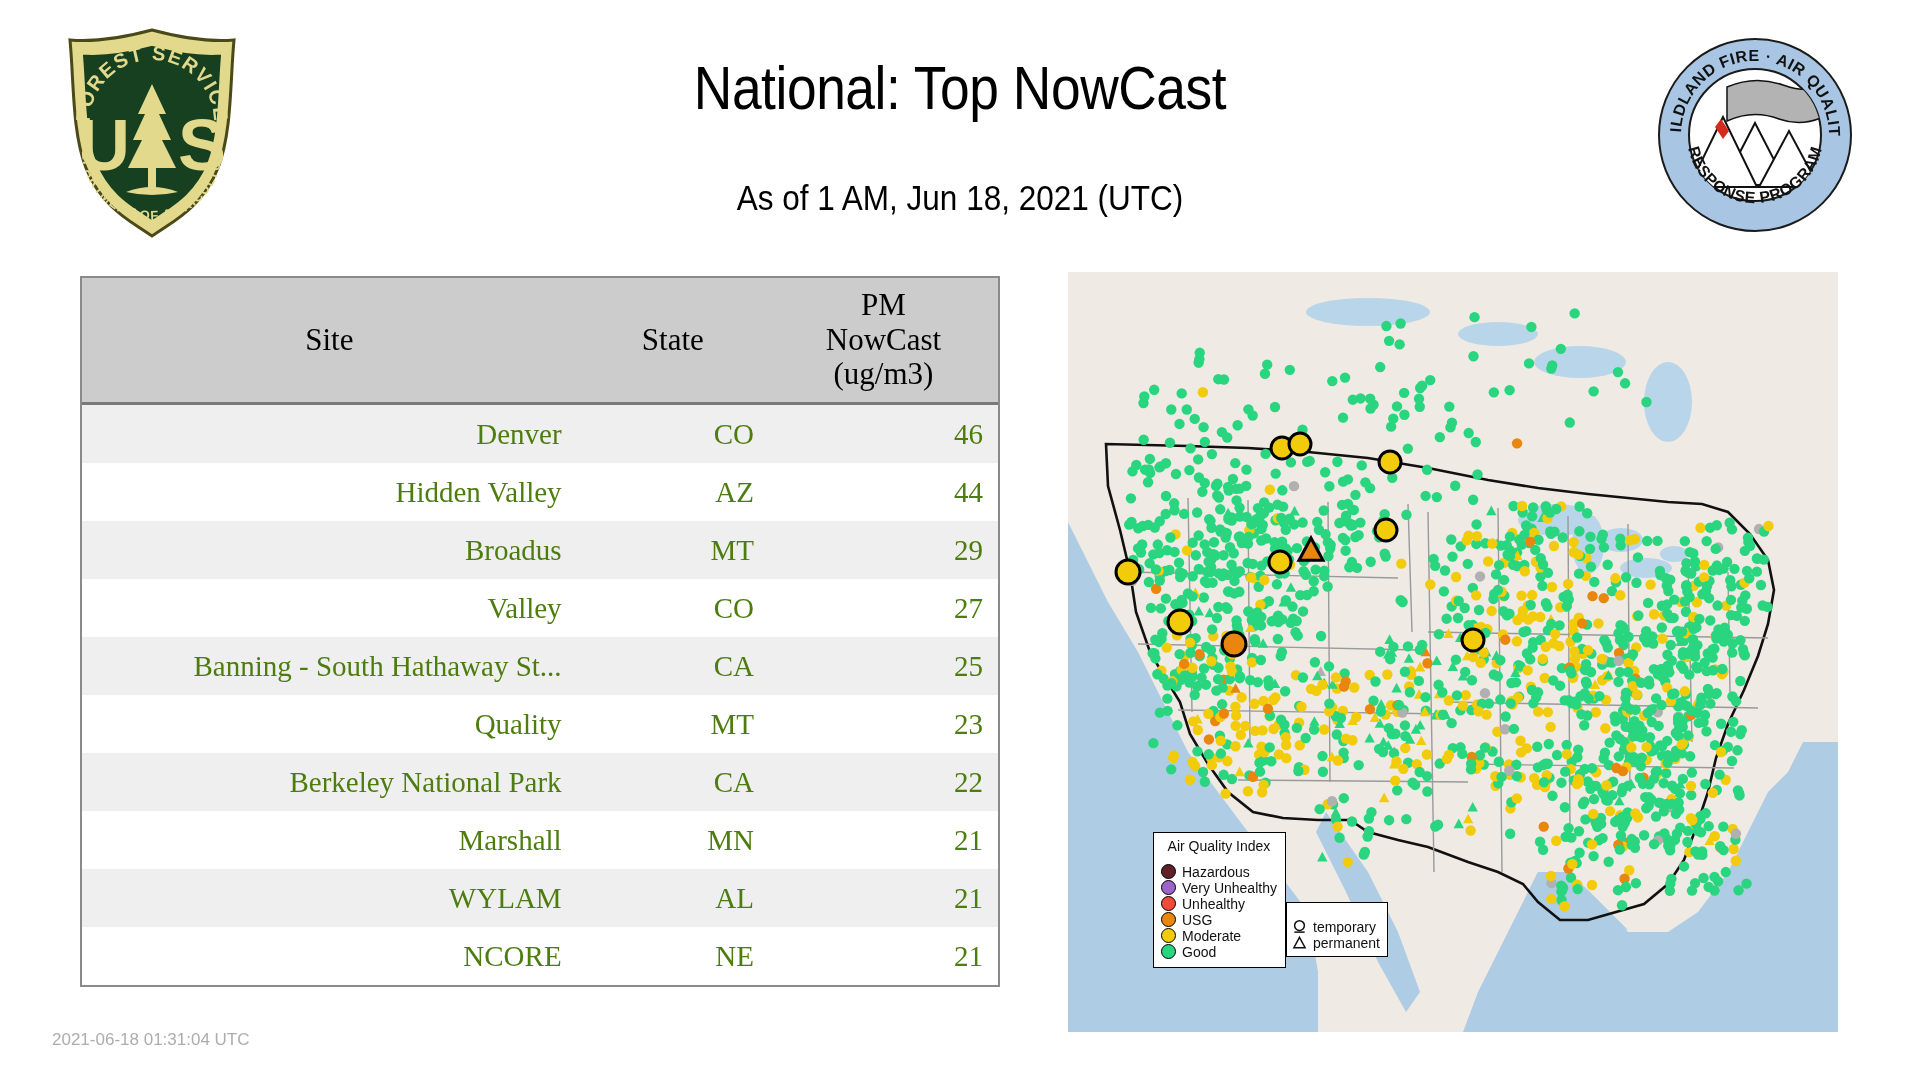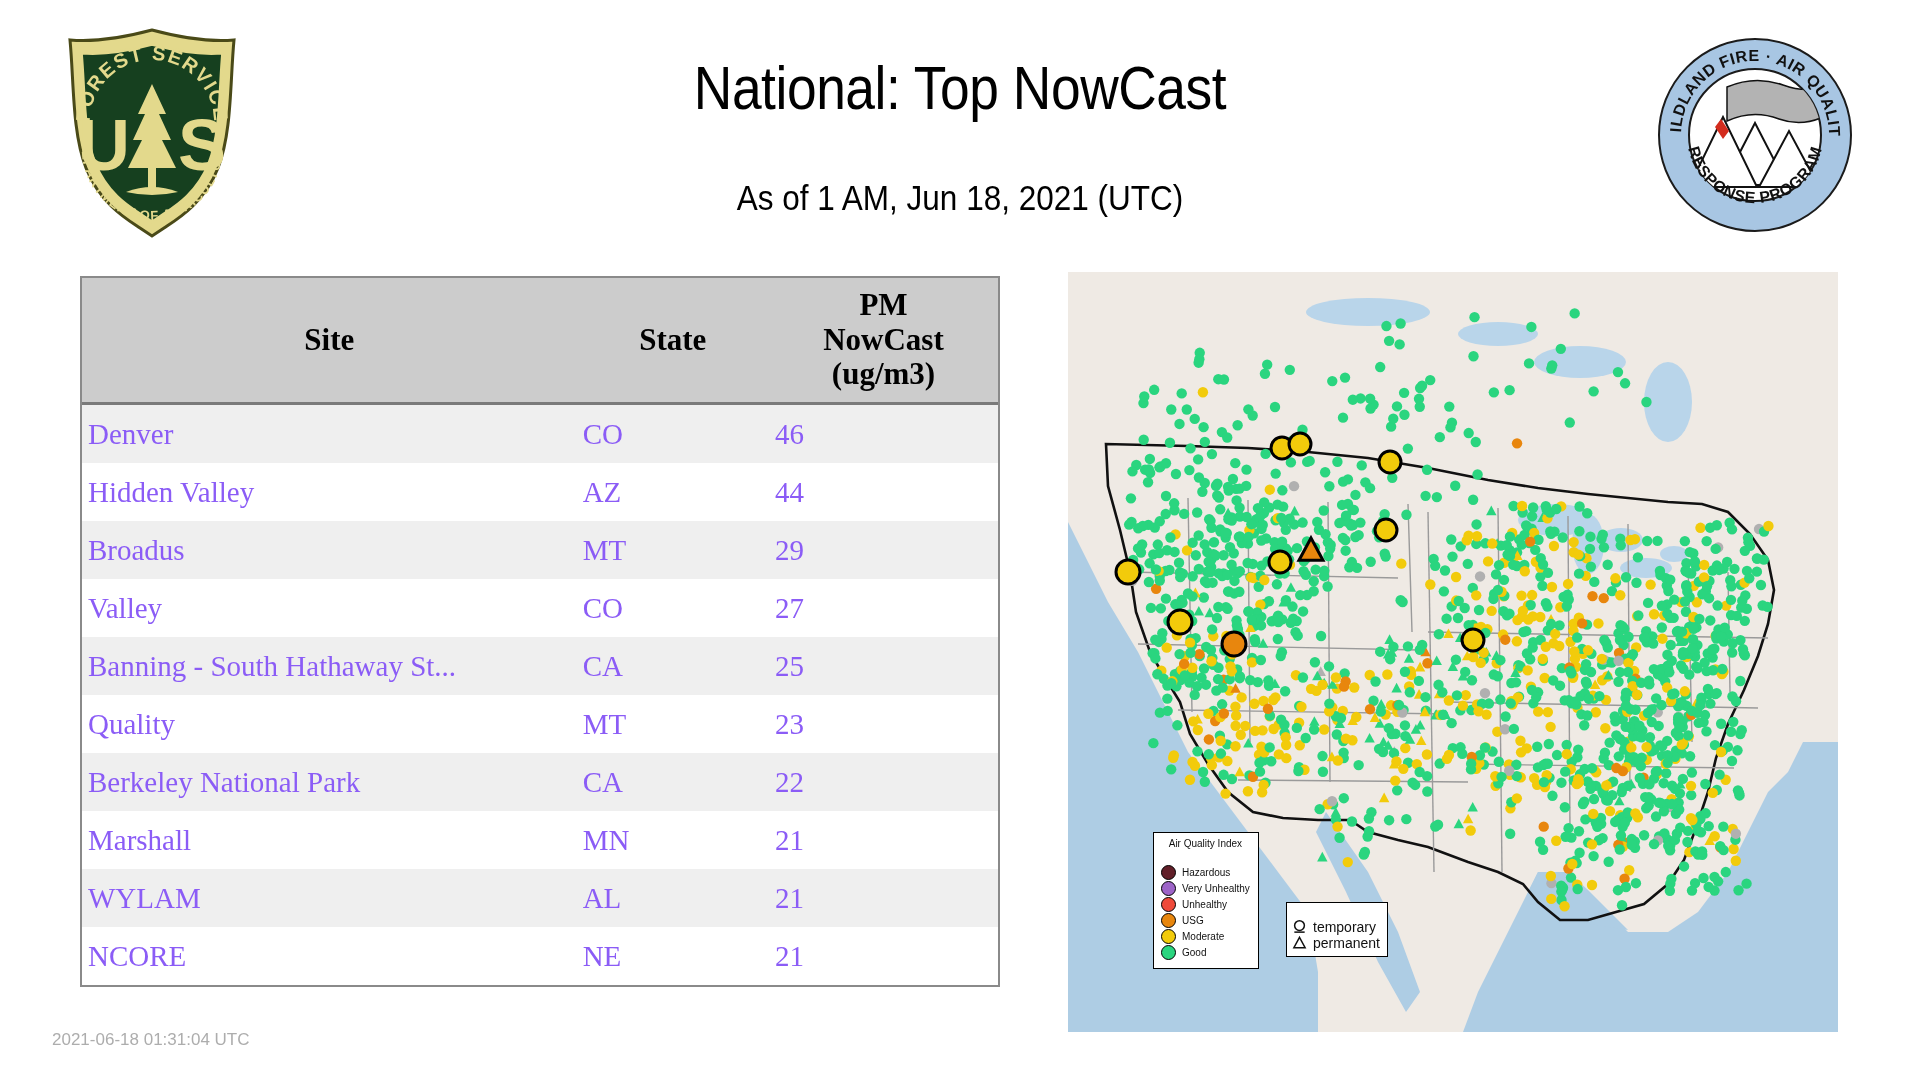--- a/index.html
+++ b/index.html
@@ -70,35 +70,35 @@
   }
   table#data-table {
     border-collapse: collapse;
     width: 100%;
     font-family: "Liberation Serif", serif;
   }
   table#data-table thead th {
     background: #cccccc;
     border-bottom: 3px solid #7a7a7a;
     font-size: 31px;
-    font-weight: bold;
+    font-weight: normal;
     color: #000;
     text-align: center;
     padding: 10px 4px;
     line-height: 1.12;
     height: 122px;
     vertical-align: middle;
     box-sizing: border-box;
   }
   table#data-table tbody td {
     font-size: 29px;
-    color: #8b5cf6;
-    text-align: left;
+    color: #4d7c0f;
+    text-align: right;
     height: 58px;
-    padding: 0 6px;
+    padding: 0 15px;
     vertical-align: middle;
   }
   table#data-table tbody tr:nth-child(odd) td { background: #efefef; }
   table#data-table tbody tr:nth-child(even) td { background: #ffffff; }
   .col-site  { width: 54%; }
   .col-state { width: 21%; }
   .col-pm    { width: 25%; }
 
   
   #timestamp {
@@ -130,40 +130,40 @@
     font-family: "Liberation Sans", sans-serif;
     color: #111;
     box-sizing: border-box;
   }
   #aqi-legend {
     left: 85px;
     top: 560px;
     padding: 5px 8px 7px 7px;
   }
   #aqi-legend-title {
-    font-size: 10px;
+    font-size: 14px;
     text-align: center;
-    margin-bottom: 16px;
+    margin-bottom: 10px;
     white-space: nowrap;
   }
   .legend-row {
     display: flex;
     align-items: center;
     gap: 6px;
     line-height: 1;
     margin: 1px 0;
   }
   .legend-swatch {
     width: 13px;
     height: 13px;
     border-radius: 50%;
     border: 1px solid #000;
     flex: none;
   }
-  .legend-label { font-size: 10px; white-space: nowrap; text-align: right; }
+  .legend-label { font-size: 14px; white-space: nowrap; text-align: right; }
 
   #shape-legend {
     left: 218px;
     top: 630px;
     padding: 15px 7px 5px 5px;
   }
   .shape-row {
     display: flex;
     align-items: center;
     gap: 6px;

